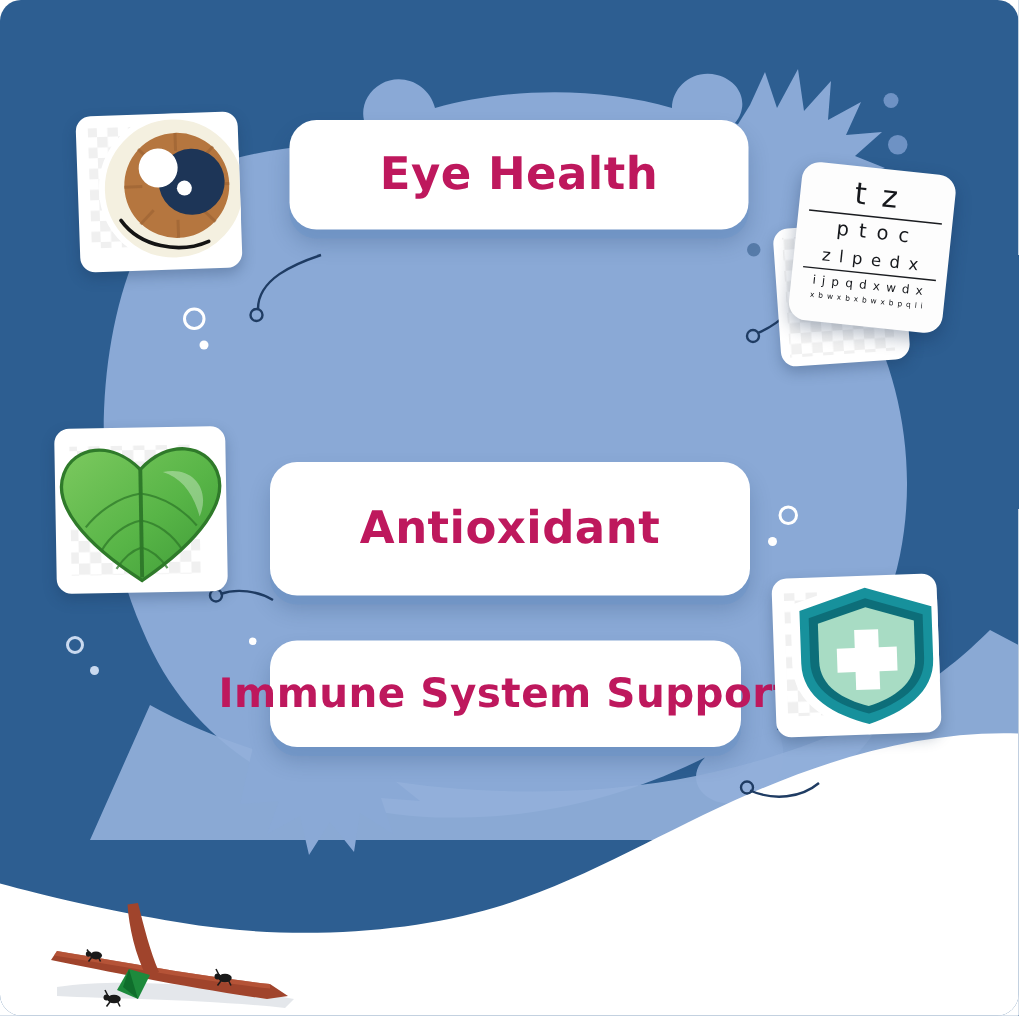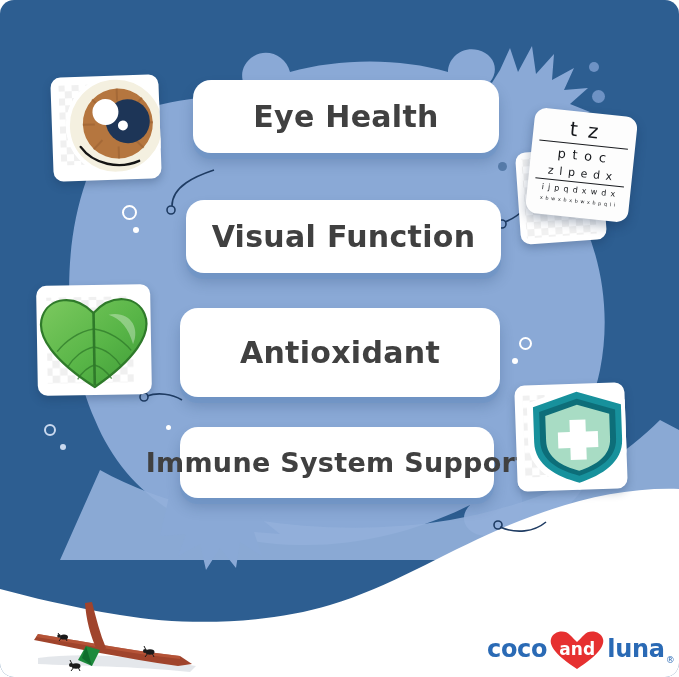--- a/index.html
+++ b/index.html
@@ -39,21 +39,21 @@
   
   .card {
     position:absolute;
     background:#ffffff;
     border-radius:18px;
     display:flex; align-items:center; justify-content:center;
     box-shadow:0 6px 0 rgba(110,150,200,.55), 0 9px 14px rgba(20,50,90,.22);
     z-index:6;
   }
   .card-label {
-    color:#404040;
+    color:#be185d;
     font-weight:bold;
     font-size:30px;
     letter-spacing:.3px;
     white-space:nowrap;
     font-family:"DejaVu Sans", sans-serif;
   }
   .card-label.small { font-size:27px; }
 
   
   .tile {
@@ -194,23 +194,20 @@
       <circle cx="144" cy="397" r="4" fill="none"></circle>
       <path d="M 500 527 C 516 534, 534 532, 546 522"></path>
       <circle cx="498" cy="525" r="4" fill="none"></circle>
     </g>
   </svg>
 
   <div class="card" style="left:193px; top:80px;  width:306px; height:73px;">
     <span class="card-label">Eye Health</span>
   </div>
 
-  <div class="card" style="left:186px; top:200px; width:315px; height:73px;">
-    <span class="card-label">Visual Function</span>
-  </div>
 
   <div class="card" style="left:180px; top:308px; width:320px; height:89px;">
     <span class="card-label">Antioxidant</span>
   </div>
 
   <div class="card" style="left:180px; top:427px; width:314px; height:71px;">
     <span class="card-label small">Immune System Support</span>
   </div>
 
   <div class="tile" style="left:52px; top:76px; width:108px; height:104px; transform:rotate(-2deg);">
@@ -371,31 +368,14 @@
       <ellipse cx="46" cy="70" rx="4.5" ry="2.8"></ellipse>
       <circle cx="41" cy="69" r="2"></circle>
       <g stroke="#1a1a1a" stroke-width="1">
           <path d="M44 71 l-3 4"></path>
           <path d="M48 71 l2 4"></path>
           <path d="M42 68 l-2 -4"></path>
         </g>
     </g>
   </svg>
 
-  <div class="logo" style="left:487px; top:628px;">
-    <span class="logo-word">coco</span>
-    <span class="heart-wrap">
-      <svg viewBox="0 0 56 42" width="56" height="42">
-        <path d="M 28 41
-                 C 8 28, 0 18, 2 11
-                 C 4 3, 16 1, 21 7
-                 C 24 10, 26 12, 28 14
-                 C 30 12, 32 10, 35 7
-                 C 40 1, 52 3, 54 11
-                 C 56 18, 48 28, 28 41 Z" fill="#e63030"></path>
-      </svg>
-      <span class="heart-and">and</span>
-    </span>
-    <span class="logo-word">luna</span>
-    <span class="reg">®</span>
-  </div>
 
 </div>
 
 </body></html>

